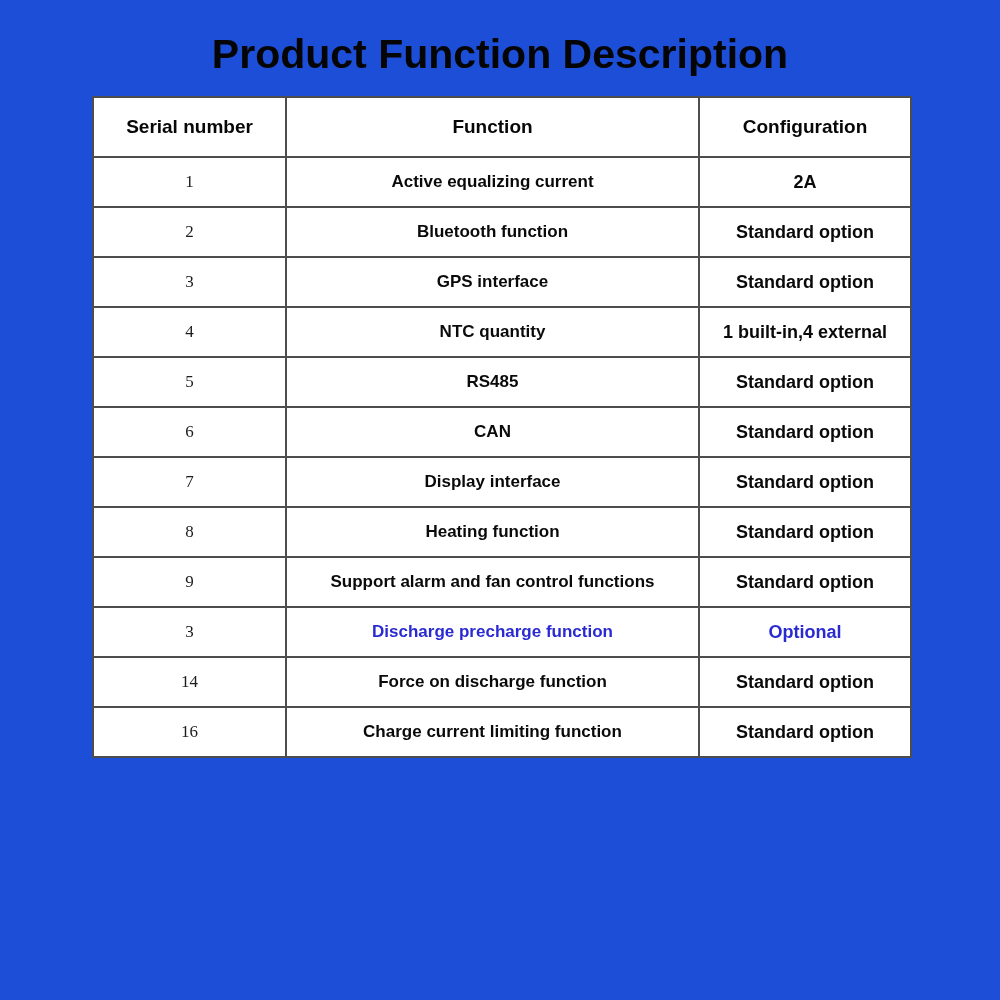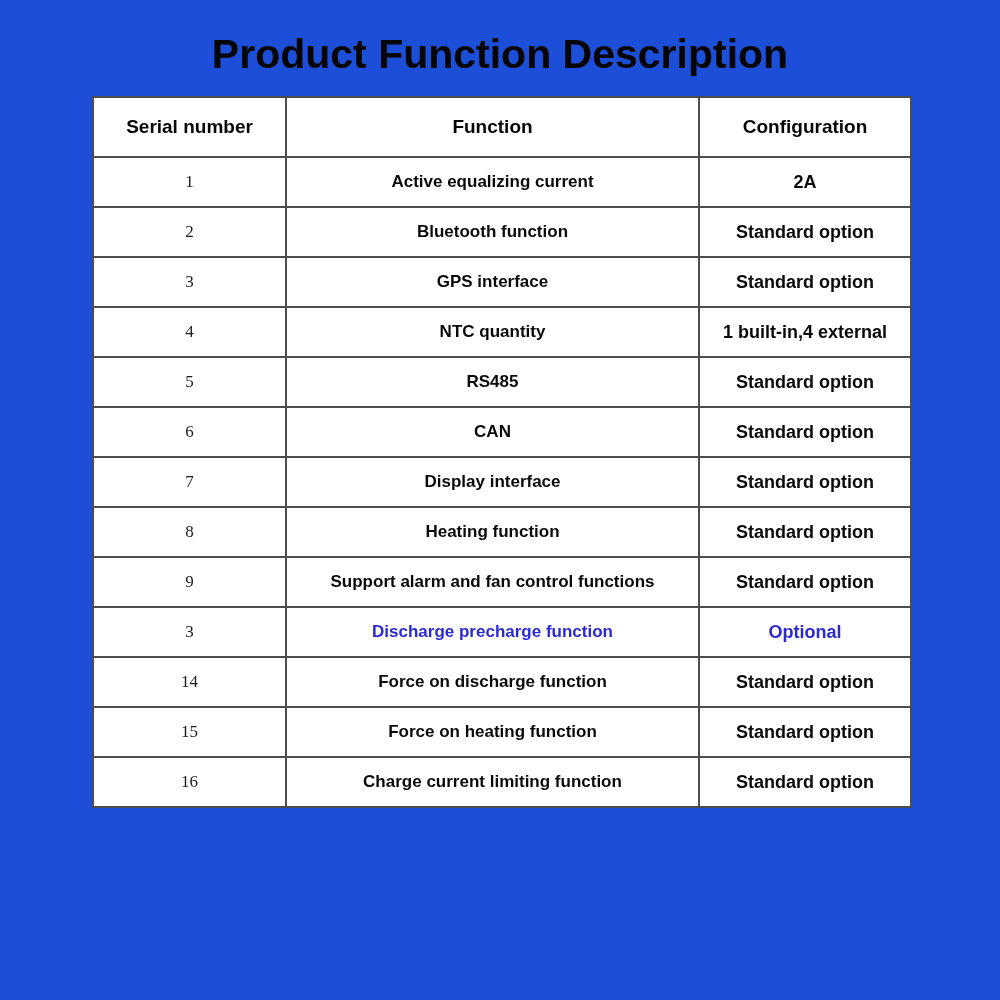--- a/index.html
+++ b/index.html
@@ -141,24 +141,19 @@
     <td class="serial">3</td>
     <td class="func" style="color: rgb(42, 42, 210);">Discharge precharge function</td>
     <td class="config" style="color: rgb(42, 42, 210);">Optional</td>
   </tr>
         <tr>
     <td class="serial">14</td>
     <td class="func">Force on discharge function</td>
     <td class="config">Standard option</td>
   </tr>
         <tr>
-    <td class="serial">15</td>
-    <td class="func">Force on heating function</td>
-    <td class="config">Standard option</td>
-  </tr>
-        <tr>
     <td class="serial">16</td>
     <td class="func">Charge current limiting function</td>
     <td class="config">Standard option</td>
   </tr>
       </tbody>
   </table>
 </div>
 
 </body></html>

